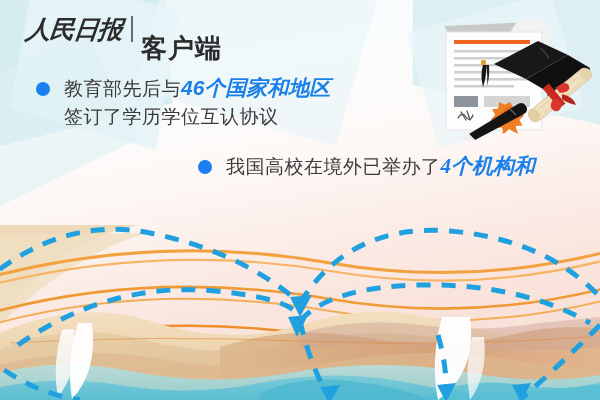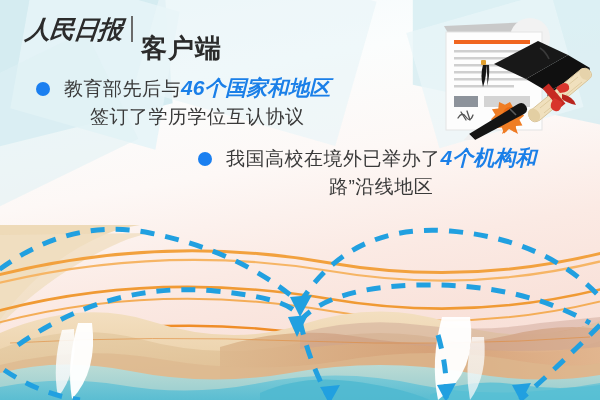--- a/index.html
+++ b/index.html
@@ -107,24 +107,23 @@
     line-height: 1;
     margin-top: 38px;
   }
 
   
   .bullet-block {
     position: absolute;
     z-index: 20;
     display: flex;
     align-items: flex-start;
-    text-align: center;
   }
   #bullet-1 { top: 74px; left: 36px; width: 392px; }
-  #bullet-2 { top: 144px; left: 198px; width: 382px; }
+  #bullet-2 { top: 152px; left: 198px; width: 382px; font-family: Liberation Serif, serif; }
 
   .dot {
     flex: 0 0 auto;
     width: 14px;
     height: 14px;
     border-radius: 50%;
     background: #1a7ff0;
     margin-top: 8px;
     margin-right: 14px;
   }
@@ -191,23 +190,20 @@
       </div>
     </div>
   </div>
 
   <div class="bullet-block" id="bullet-2">
     <span class="dot"></span>
     <div class="btext">
       <div>
         <span>我国高校在境外已举办了</span><span class="hl">4个机构和</span>
       </div>
-      <div>
-        <span>路”沿线地区</span>
-      </div>
     </div>
   </div>
 
   <svg id="illustration" viewBox="0 0 170 132">
 
     <path d="M22 18 L110 14 L118 28 L30 32 Z" fill="#c9c9c9"></path>
     <circle cx="108" cy="30" r="20" fill="#f2f2f2"></circle>
 
     <rect x="24" y="24" width="96" height="98" fill="#fdfdfd" stroke="#e3e3e3" stroke-width="1"></rect>
     <rect x="32" y="32" width="76" height="4" fill="#f0651f"></rect>

